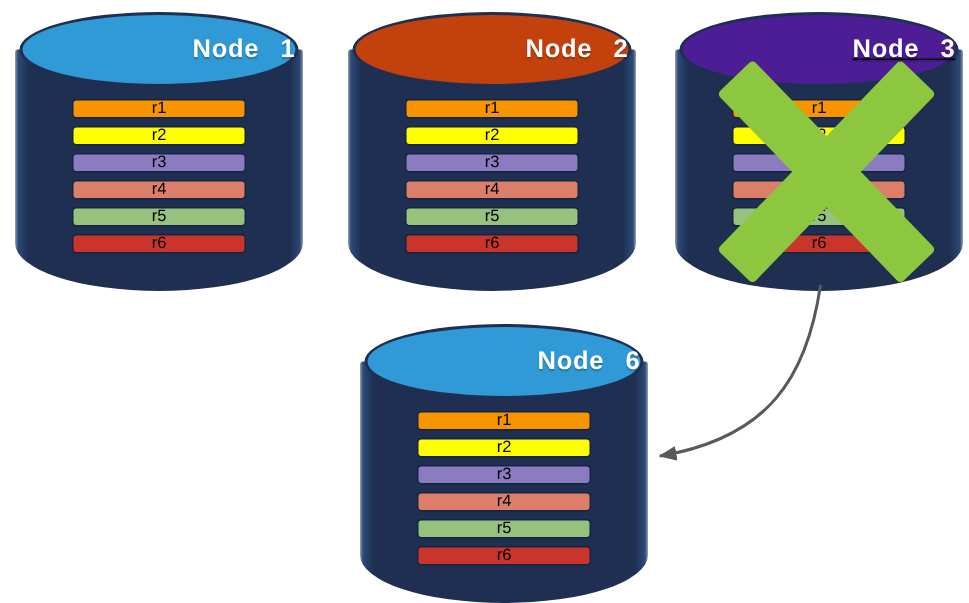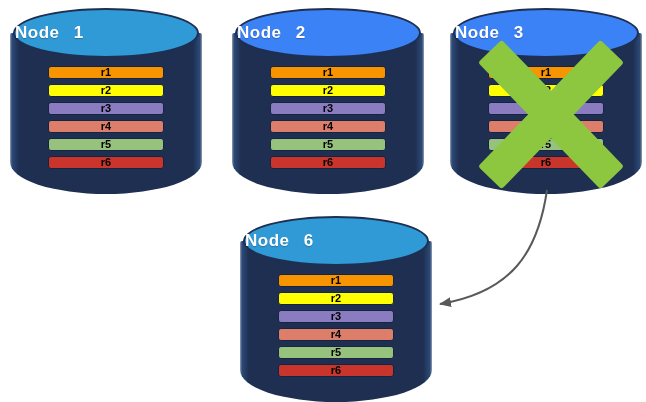--- a/index.html
+++ b/index.html
@@ -22,39 +22,39 @@
       #97A1B4 0px, #2C4A77 2px, #1E2F52 9px,
       #1E2F52 calc(100% - 9px), #2C4A77 calc(100% - 2px), #97A1B4 100%);
     border-radius:2px 2px 50% 50% / 2px 2px 32px 32px;
   }
   .cyl-top {
     position:absolute; left:3px; right:3px; top:0; height:50px;
     border-radius:50%;
     background:#2F9AD6;
     border:2px solid #1E2F52;
     box-sizing:border-box;
-    display:flex; align-items:center; justify-content:flex-start;
+    display:flex; align-items:center; justify-content:flex-end;
     z-index:2;
   }
   .node-title {
     color:#ffffff; font-weight:bold; font-size:17px;
     word-spacing:9px; letter-spacing:0.5px;
     text-shadow:0 1px 1px rgba(0,0,0,0.25);
   }
 
   .bars {
     position:absolute; left:0; right:0; top:33px;
     display:flex; flex-direction:column; align-items:center; gap:5px;
     z-index:1;
   }
   .bar {
     width:116px; height:13px; box-sizing:border-box;
     border:1px solid #152441; border-radius:3px;
     display:flex; align-items:center; justify-content:center;
-    font-size:11px; font-weight:bold; color:#000000; line-height:1;
+    font-size:11px; font-weight:normal; color:#000000; line-height:1;
   }
 
   
   .xmark { position:absolute; left:0; top:0; width:100%; height:100%; z-index:3; }
   .xbar {
     position:absolute; left:13px; top:90px; width:176px; height:33px;
     background:#8DC63F; border-radius:3px;
   }
   .xbar-a { transform:rotate(46deg); }
   .xbar-b { transform:rotate(-46deg); }
@@ -87,37 +87,37 @@
     <div class="cyl-body">
       <div class="bars">
         <div class="bar" style="background-color: rgb(247, 148, 0);">r1</div>
         <div class="bar" style="background-color: rgb(255, 255, 0);">r2</div>
         <div class="bar" style="background-color: rgb(139, 124, 193);">r3</div>
         <div class="bar" style="background-color: rgb(221, 126, 107);">r4</div>
         <div class="bar" style="background-color: rgb(151, 194, 126);">r5</div>
         <div class="bar" style="background-color: rgb(201, 53, 43);">r6</div>
       </div>
     </div>
-    <div class="cyl-top" style="background-color: #3b82f6;">
+    <div class="cyl-top" style="background-color: #c2410c;">
       <span class="node-title">Node 2</span>
     </div>
   </div>
 
   <div class="node node-3">
     <div class="cyl-body">
       <div class="bars">
         <div class="bar" style="background-color: rgb(247, 148, 0);">r1</div>
         <div class="bar" style="background-color: rgb(255, 255, 0);">r2</div>
         <div class="bar" style="background-color: rgb(139, 124, 193);">r3</div>
         <div class="bar" style="background-color: rgb(221, 126, 107);">r4</div>
         <div class="bar" style="background-color: rgb(151, 194, 126);">r5</div>
         <div class="bar" style="background-color: rgb(201, 53, 43);">r6</div>
       </div>
     </div>
-    <div class="cyl-top" style="background-color: #3b82f6;">
+    <div class="cyl-top" style="background-color: #4c1d95; text-decoration: underline;">
       <span class="node-title">Node 3</span>
     </div>
     <div class="xmark">
       <div class="xbar xbar-a" style="background-color: rgb(141, 198, 63);"></div>
       <div class="xbar xbar-b" style="background-color: rgb(141, 198, 63);"></div>
     </div>
   </div>
 
   <div class="node node-4">
     <div class="cyl-body">

